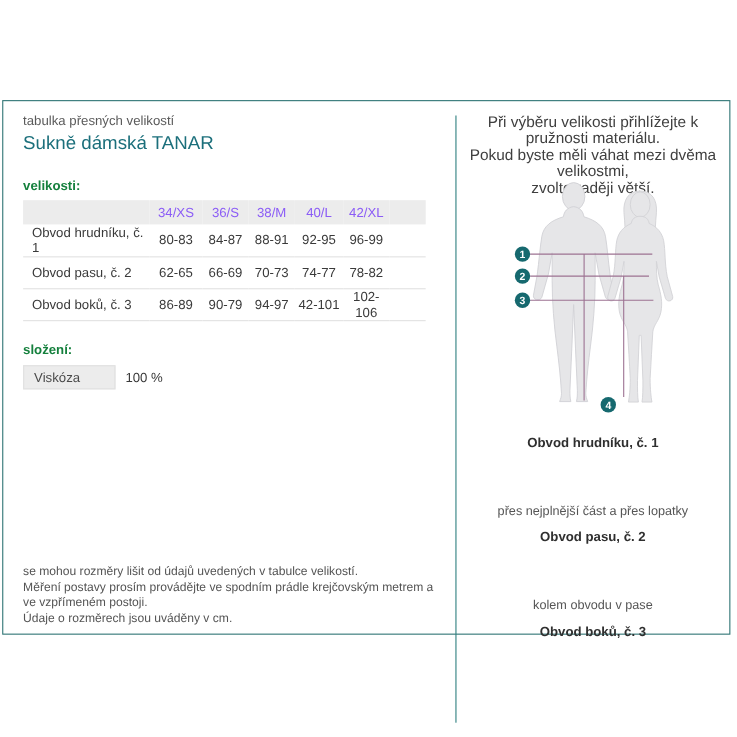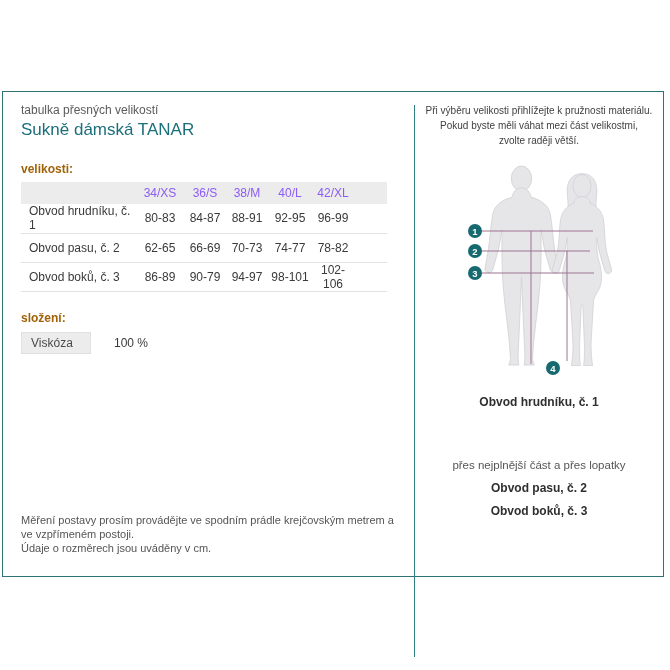--- a/index.html
+++ b/index.html
@@ -11,21 +11,21 @@
     border:1px solid #2e7474; background:#fff;
   }
   .divider {
     position:absolute; left:411px; top:13px; width:1px; height:552px;
     background:#2f8080;
   }
 
   
   .eyebrow { position:absolute; left:18px; top:11px; font-size:12px; color:#5a5a5a; }
   .title   { position:absolute; left:18px; top:28px; font-size:17px; font-weight:normal; color:#1b6f7b; }
-  .seclabel{ position:absolute; left:18px; font-size:12px; font-weight:bold; color:#a16207; }
+  .seclabel{ position:absolute; left:18px; font-size:12px; font-weight:bold; color:#15803d; }
   .lbl-sizes { top:70px; }
   .lbl-comp  { top:219px; }
 
   table.sizes {
     position:absolute; left:18px; top:90px; width:366px;
     border-collapse:collapse; table-layout:fixed;
     font-size:12px; color:#3a3a3a;
   }
   table.sizes thead th {
     background:#ececec; font-weight:normal; color:#8b5cf6;
@@ -33,33 +33,33 @@
   }
   table.sizes thead th.rowlabel, table.sizes thead th.spacer { background:#ececec; }
   table.sizes tbody td {
     height:29px; text-align:center; vertical-align:middle;
     border-bottom:1px solid #e2e2e2;
   }
   table.sizes td.rowlabel { text-align:left; padding-left:8px; }
 
   .comp-row { position:absolute; left:18px; top:240px; width:360px; height:22px; }
   .comp-box {
-    position:absolute; left:0; top:0; width:70px; height:22px;
+    position:absolute; left:0; top:0; width:84px; height:22px;
     background:#ececec; border:1px solid #e0e0e0;
     font-size:12px; color:#4a4a4a; line-height:20px; padding-left:9px;
   }
   .comp-pct { position:absolute; left:93px; top:4px; font-size:12px; color:#3a3a3a; }
 
   .footnote { position:absolute; left:18px; top:421px; width:385px;
     font-size:11px; color:#545454; line-height:14px; }
 
   
   .right-intro {
     position:absolute; left:412px; top:11px; width:248px;
-    text-align:center; font-size:10px; color:#3f3f3f; line-height:15px;
+    text-align:center; font-size:14px; color:#3f3f3f; line-height:15px;
   }
   .diagram { position:absolute; left:420px; top:72px; }
 
   .measure-labels { position:absolute; left:412px; top:295px; width:248px; text-align:center; }
   .measure-labels .m-title { font-size:12px; font-weight:bold; color:#2f2f2f; line-height:16px; margin-top:7px; }
   .measure-labels .m-desc  { font-size:11.5px; color:#555; line-height:15px;margin-top:48px; }
 </style>
 </head>
 <body>
 
@@ -108,43 +108,44 @@
           <td>70-73</td>
           <td>74-77</td>
           <td>78-82</td>
           <td></td>
         </tr>
         <tr>
           <td class="rowlabel">Obvod boků, č. 3</td>
           <td>86-89</td>
           <td>90-79</td>
           <td>94-97</td>
-          <td>98-101</td>
+          <td>42-101</td>
           <td>102-106</td>
           <td></td>
         </tr>
       </tbody>
     </table>
 
     <div class="seclabel lbl-comp">složení:</div>
     <div class="comp-row">
       <div class="comp-box">Viskóza</div>
       <div class="comp-pct">100 %</div>
     </div>
 
     <div class="footnote">
+      <div>se mohou rozměry lišit od údajů uvedených v tabulce velikostí.</div>
       <div>Měření postavy prosím provádějte ve spodním prádle krejčovským metrem a ve vzpřímeném postoji.</div>
       <div>Údaje o rozměrech jsou uváděny v cm.</div>
     </div>
 
     <div class="divider"></div>
 
     <div class="right-intro">
       <div>Při výběru velikosti přihlížejte k pružnosti materiálu.</div>
-      <div>Pokud byste měli váhat mezi část velikostmi,</div>
+      <div>Pokud byste měli váhat mezi dvěma velikostmi,</div>
       <div>zvolte raději větší.</div>
     </div>
 
     <svg class="diagram" width="236" height="214" viewBox="0 0 236 214">
 
       <g fill="#e6e6e8" stroke="#d2d2d6" stroke-width="1" transform="translate(56,2) scale(0.85,0.84)">
         <ellipse cx="50" cy="15" rx="12" ry="15"></ellipse>
         <path d="M50,26 C57,27 60,31 61,37 C74,41 82,47 84,58 C86,70 87,85 89,100 L93,122
                  C94,127 86,129 84,124 L77,99 L73,76 L73,106 C73,130 71,154 68,177
                  C66,193 64,210 63,228 C63,232 64,234 65,237 L53,237 C54,233 54,229 54,225
@@ -184,17 +185,18 @@
         <text x="52" y="90.5">2</text>
         <text x="52" y="112.5">3</text>
         <text x="130" y="207.5">4</text>
       </g>
     </svg>
 
     <div class="measure-labels">
       <div class="m-title">Obvod hrudníku, č. 1</div>
       <div class="m-desc">přes nejplnější část a přes lopatky</div>
       <div class="m-title">Obvod pasu, č. 2</div>
+      <div class="m-desc">kolem obvodu v pase</div>
       <div class="m-title">Obvod boků, č. 3</div>
     </div>
 
   </div>
 </div>
 
 </body></html>

